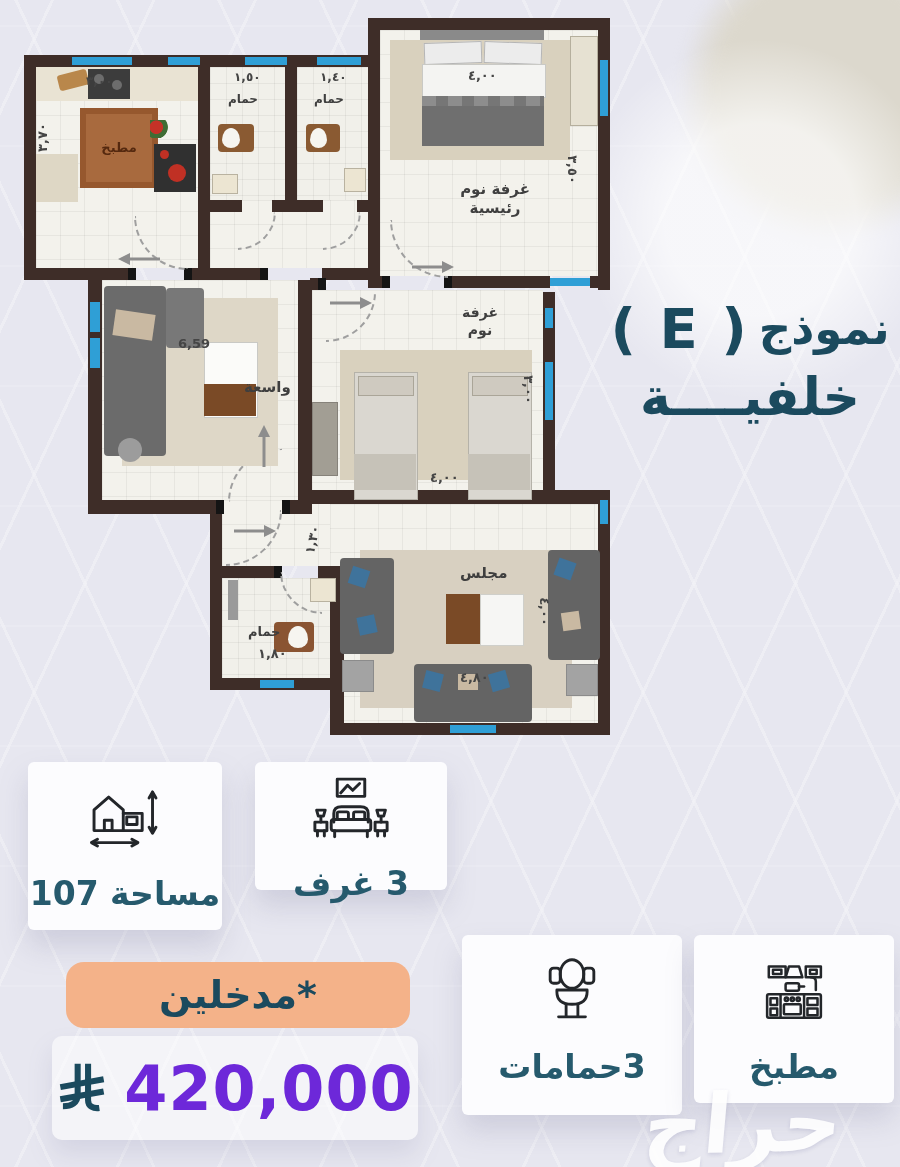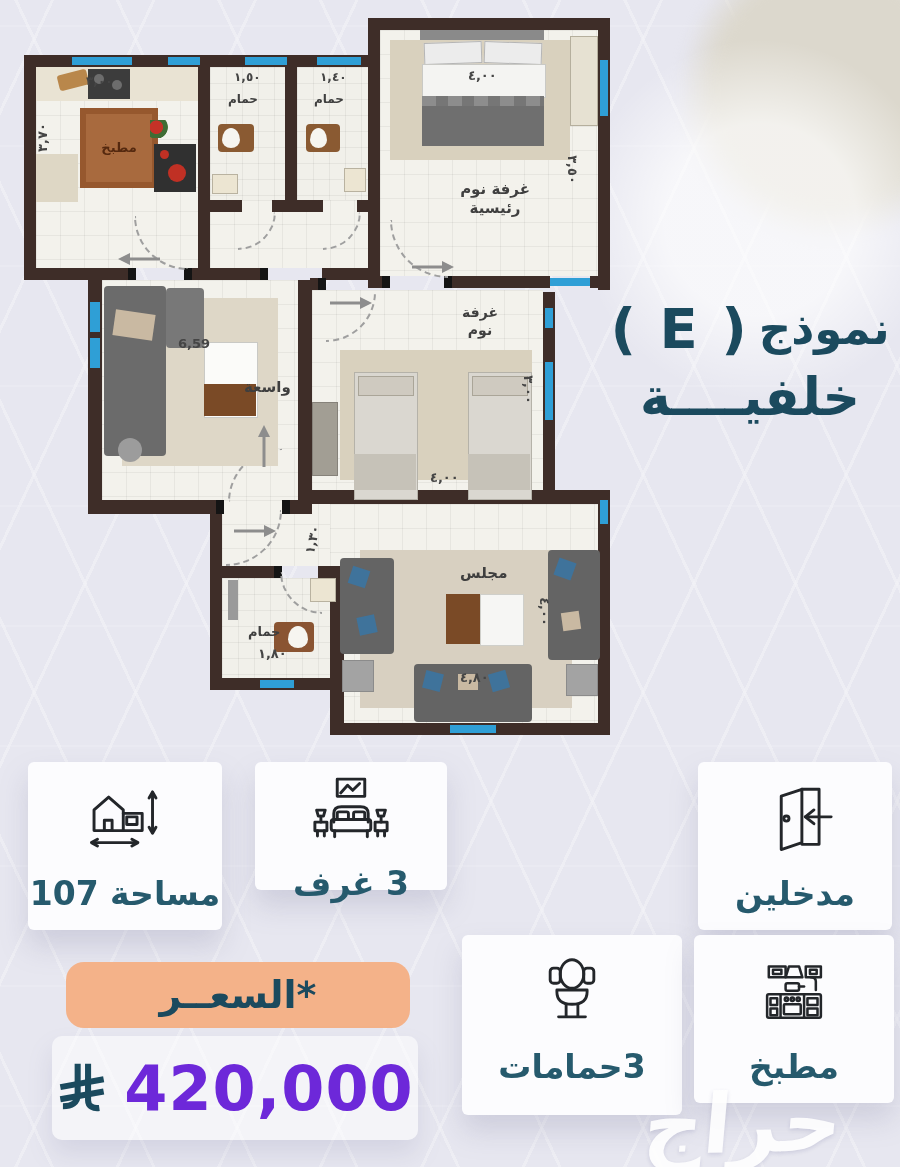--- a/index.html
+++ b/index.html
@@ -310,35 +310,23 @@
           <line x1="81" y1="66" x2="81" y2="72"></line>
           <line x1="89" y1="66" x2="89" y2="72"></line>
         <line x1="85" y1="56" x2="85" y2="49"></line>
           <path d="M80 42 h10 l-2 7 h-6 z"></path>
       </svg>
     </div>
     <div class="feat-label">3 غرف</div>
   </div>
 
 
-  <div class="card" style="left:698px;top:762px;width:194px;height:168px;">
-    <div class="iconbox">
-      <svg class="lineicon" width="86" height="86" viewBox="0 0 100 100">
-        <path d="M58 12 h20 v64 h-20"></path>
-        <path d="M58 12 l-24 8 v62 l24 -8 z"></path>
-          <circle cx="40" cy="46" r="3"></circle>
-        <line x1="92" y1="44" x2="62" y2="44"></line>
-          <path d="M72 36 l-10 8 l10 8"></path>
-      </svg>
-    </div>
-    <div class="feat-label">مدخلين</div>
-  </div>
 
   <div class="abs price-badge">
-    <span>*السعــر</span>
+    <span>*مدخلين</span>
   </div>
 
   <div class="abs price-panel">
     <svg width="52" height="58" viewBox="0 0 60 64" fill="none">
       <path d="M25 4 v36 c0 9 -7 13 -17 13" stroke="#1b4a5e" stroke-width="7"></path>
       <path d="M37 4 v42 c0 7 6 10 13 9" stroke="#1b4a5e" stroke-width="7"></path>
       <path d="M5 31 L55 22" stroke="#1b4a5e" stroke-width="7"></path>
       <path d="M5 45 L55 36" stroke="#1b4a5e" stroke-width="7"></path>
     </svg>
     <span class="price-amount">420,000</span>

